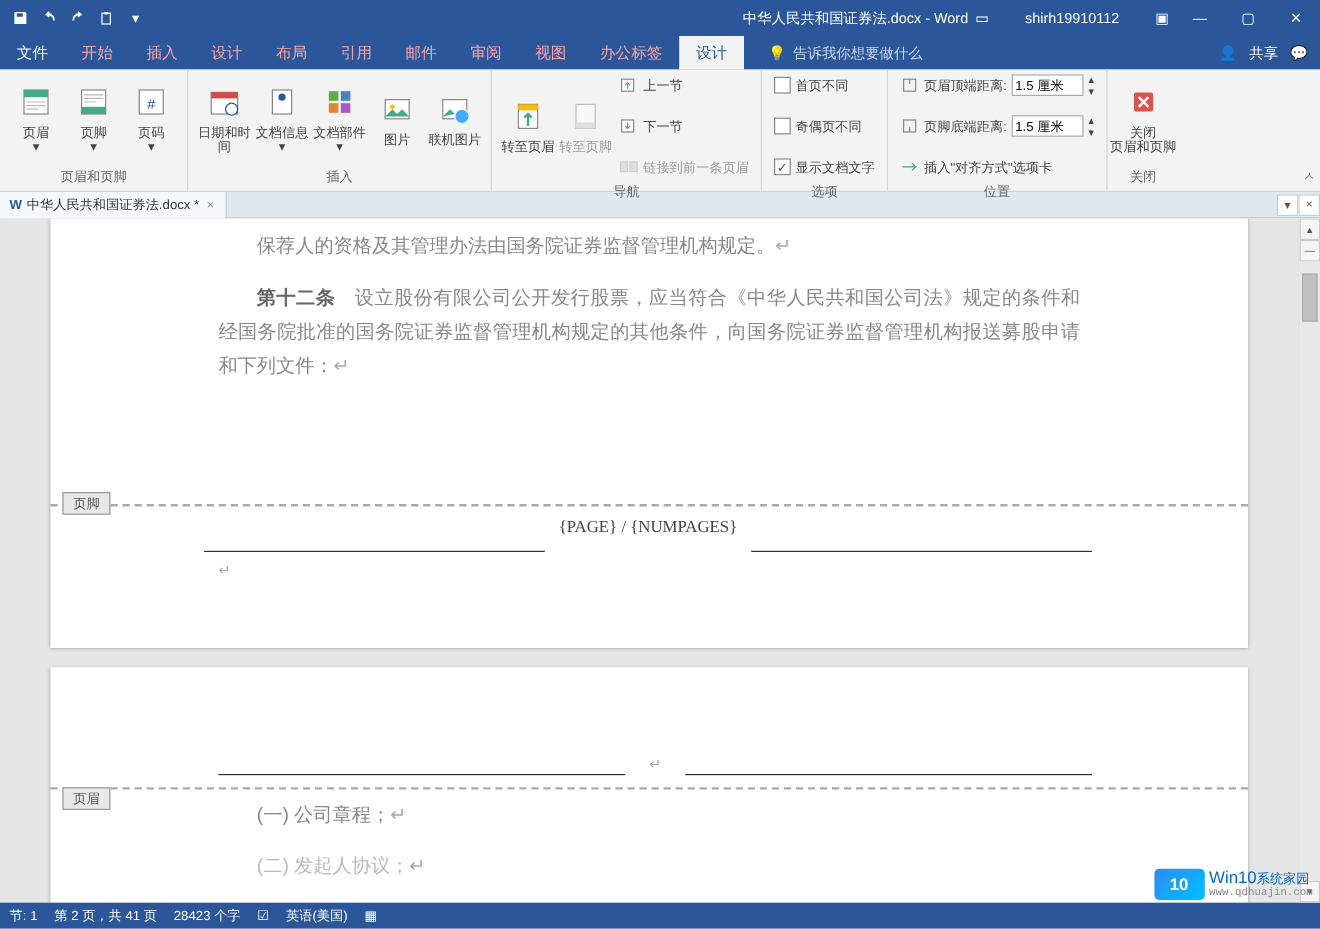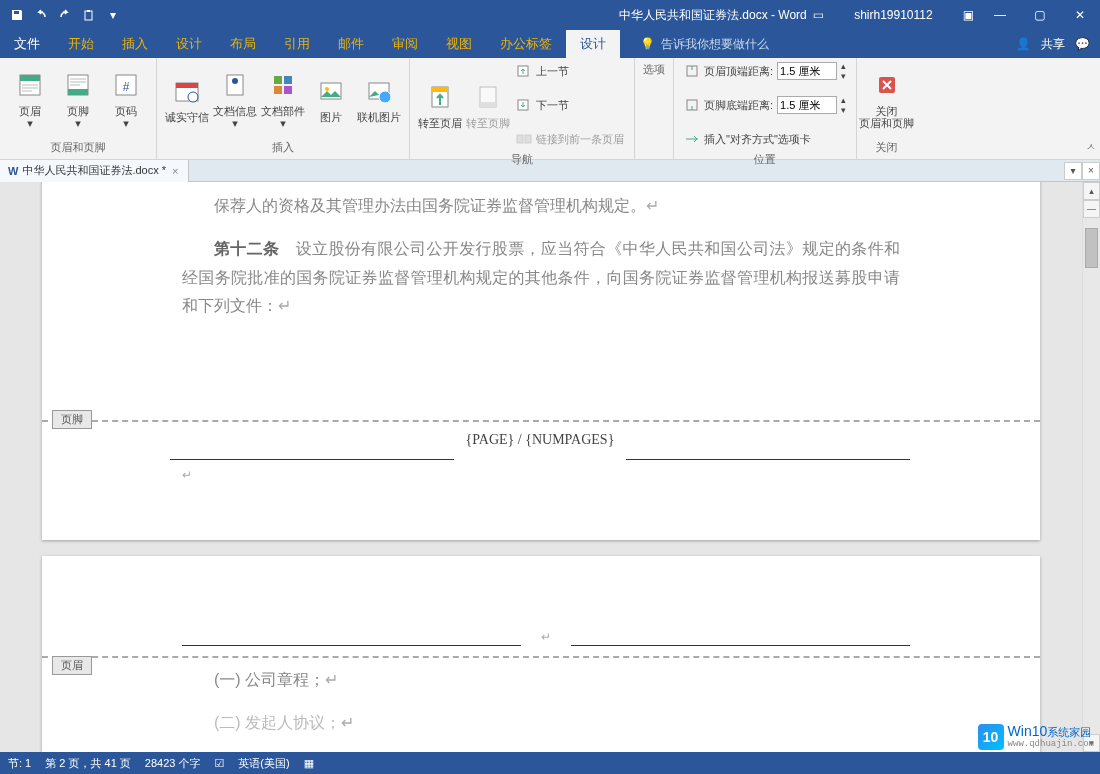--- a/index.html
+++ b/index.html
@@ -10,21 +10,21 @@
 .qat { display:flex; align-items:center; padding:0 6px; gap:2px; }
 .qat-btn { width:22px; height:22px; display:flex; align-items:center; justify-content:center; color:#fff; }
 .title-center { flex:1; display:flex; align-items:center; justify-content:flex-end; gap:40px; }
 .doc-title { color:#fff; font-size:12px; }
 .context-tab { background:#96c8ef; color:#444; height:30px; padding:0 20px; display:flex; align-items:center; font-size:12px; }
 .title-right { display:flex; align-items:center; gap:30px; padding:0 6px; }
 .win-btn { width:40px; height:30px; display:flex; align-items:center; justify-content:center; color:#fff; }
 
 
 .tabstrip { height:28px; background:#2b579a; display:flex; align-items:stretch; }
-.tab { padding:0 14px; color:#eab308; display:flex; align-items:center; font-size:13px; }
+.tab { padding:0 14px; color:#fca5a5; display:flex; align-items:center; font-size:13px; }
 .tab.active { background:#f3f3f3; color:#2b579a; }
 .tab.file { color:#fff; }
 .tell-me { flex:1; display:flex; align-items:center; color:#c9d7ec; gap:6px; padding-left:20px; }
 .share-area { display:flex; align-items:center; gap:10px; padding:0 10px; color:#fff; }
 
 
 .ribbon { height:102px; background:#f3f3f3; border-bottom:1px solid #d4d4d4; display:flex; }
 .group { border-right:1px solid #d4d4d4; display:flex; flex-direction:column; padding:2px 8px; }
 .group-body { flex:1; display:flex; align-items:center; gap:4px; }
 .group-label { text-align:center; color:#666; font-size:11px; padding:2px 0; }
@@ -66,21 +66,21 @@
 .header-zone { position:absolute; left:140px; right:130px; height:50px; display:flex; align-items:flex-end; }
 .header-cell { flex:1; border-top:1px solid #333; }
 .para-mark { color:#aaa; }
 
 
 .statusbar { height:22px; background:#2b579a; color:#fff; display:flex; align-items:center; font-size:11px; padding:0 8px; gap:14px; }
 .statusbar .right { margin-left:auto; display:flex; align-items:center; gap:8px; }
 
 
 .watermark { position:absolute; right:6px; bottom:24px; display:flex; align-items:center; gap:4px; }
-.wm-logo { width:26px; height:26px; background:linear-gradient(135deg,#2d8cf0,#00c0ff); border-radius:4px; display:flex; align-items:center; justify-content:center; color:#fff; font-weight:bold; font-size:14px; }
+.wm-logo { width:42px; height:26px; background:linear-gradient(135deg,#2d8cf0,#00c0ff); border-radius:4px; display:flex; align-items:center; justify-content:center; color:#fff; font-weight:bold; font-size:14px; }
 .wm-text { font-size:11px; color:#0066cc; line-height:1.1; }
 .wm-text .t1 { font-weight:normal; font-size:14px; }
 .wm-text .t2 { color:#888; font-size:9px;font-family:Liberation Mono, monospace; }
 
 svg { display:block; }
 </style>
 </head>
 <body>
 
 <div class="titlebar">
@@ -184,21 +184,21 @@
   <div class="group">
     <div class="group-body">
       <div class="big-btn">
           <div class="bicon">
             <svg width="28" height="28">
               <rect x="3" y="6" width="22" height="18" fill="#fff" stroke="#888"></rect>
               <rect x="3" y="6" width="22" height="5" fill="#d44"></rect>
               <circle cx="20" cy="20" r="5" fill="#fff" stroke="#2b579a"></circle>
             </svg>
           </div>
-          <div class="blabel">诚实守信</div>
+          <div class="blabel">日期和时间</div>
         </div>
       <div class="big-btn">
           <div class="bicon">
             <svg width="28" height="28">
               <rect x="6" y="4" width="16" height="20" fill="#fff" stroke="#888"></rect>
               <circle cx="14" cy="10" r="3" fill="#2b579a"></circle>
             </svg>
           </div>
           <div class="blabel"><span>文档信息</span><br>▾</div>
         </div>
@@ -279,20 +279,36 @@
               <rect x="9" y="3" width="6" height="8" fill="#ccc" stroke="#aaa"></rect>
             </svg>
             <span>链接到前一条页眉</span>
           </div>
       </div>
     </div>
     <div class="group-label">导航</div>
   </div>
 
   <div class="group">
+    <div class="group-body">
+      <div class="stack">
+        <div class="row-item">
+            <span class="chk"></span>
+            <span>首页不同</span>
+          </div>
+        <div class="row-item">
+            <span class="chk"></span>
+            <span>奇偶页不同</span>
+          </div>
+        <div class="row-item">
+            <span class="chk">✓</span>
+            <span>显示文档文字</span>
+          </div>
+      </div>
+    </div>
     <div class="group-label">选项</div>
   </div>
 
   <div class="group">
     <div class="group-body">
       <div class="stack">
         <div class="row-item">
             <svg width="16" height="14">
               <rect x="3" y="2" width="10" height="10" fill="none" stroke="#888"></rect>
               <path d="M8 2v4" stroke="#4a8"></path>

